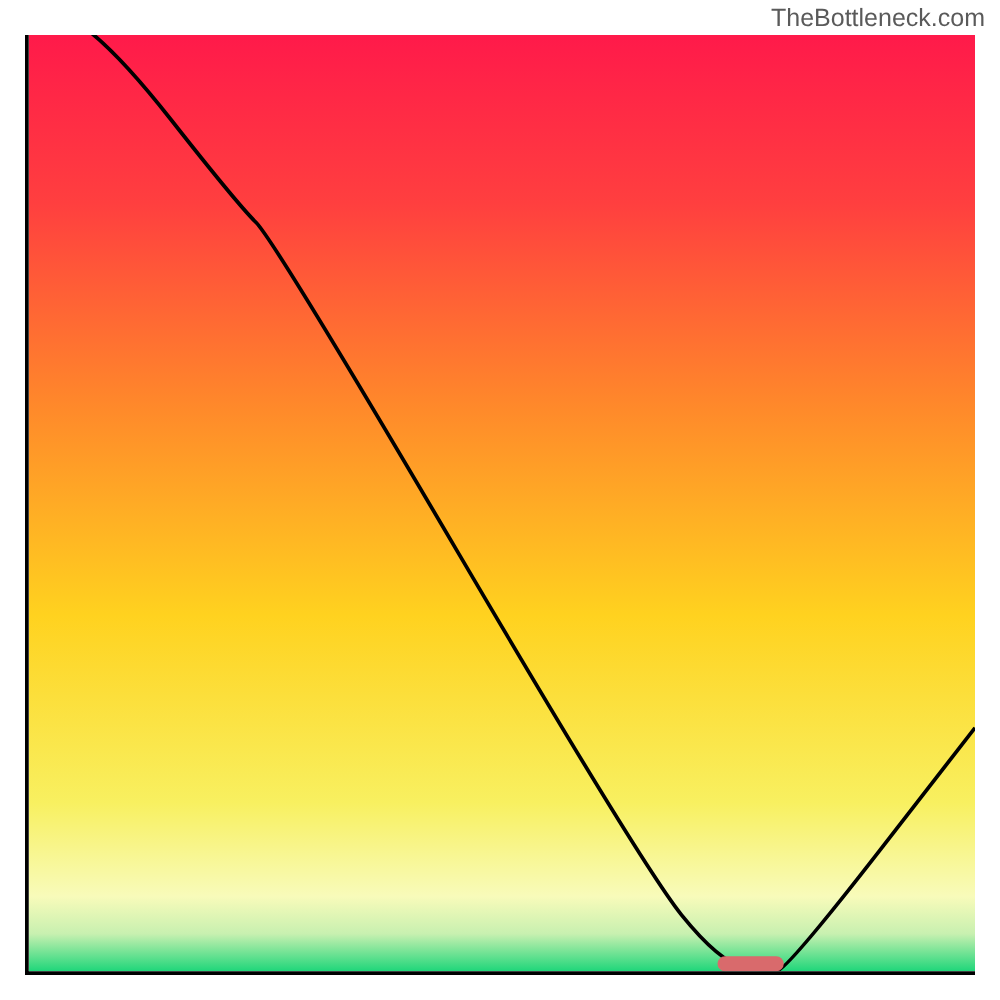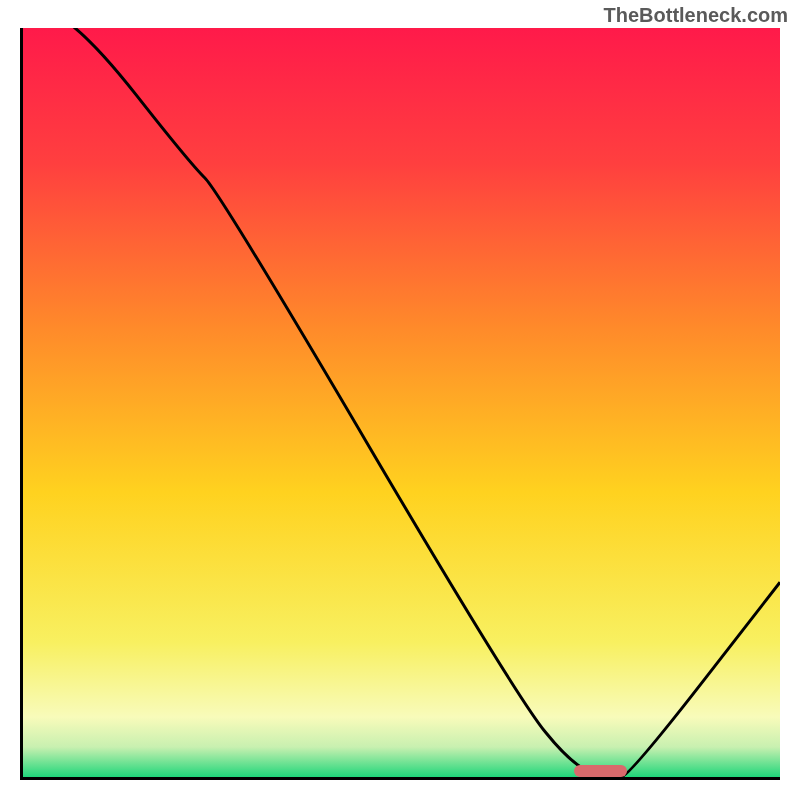--- a/index.html
+++ b/index.html
@@ -10,21 +10,21 @@
     position: relative;
     font-family: Arial, sans-serif;
     background: #ffffff;
   }
   .watermark {
     position: absolute;
     top: 4px;
     right: 12px;
     color: #5a5a5a;
     font-size: 20px;
-    font-weight: 700;
+    font-weight: 400;
     z-index: 10;
   }
   .chart-area {
     position: absolute;
     left: 20px;
     top: 28px;
     width: 760px;
     height: 752px;
     border-left: 3px solid #000;
     border-bottom: 3px solid #000;

